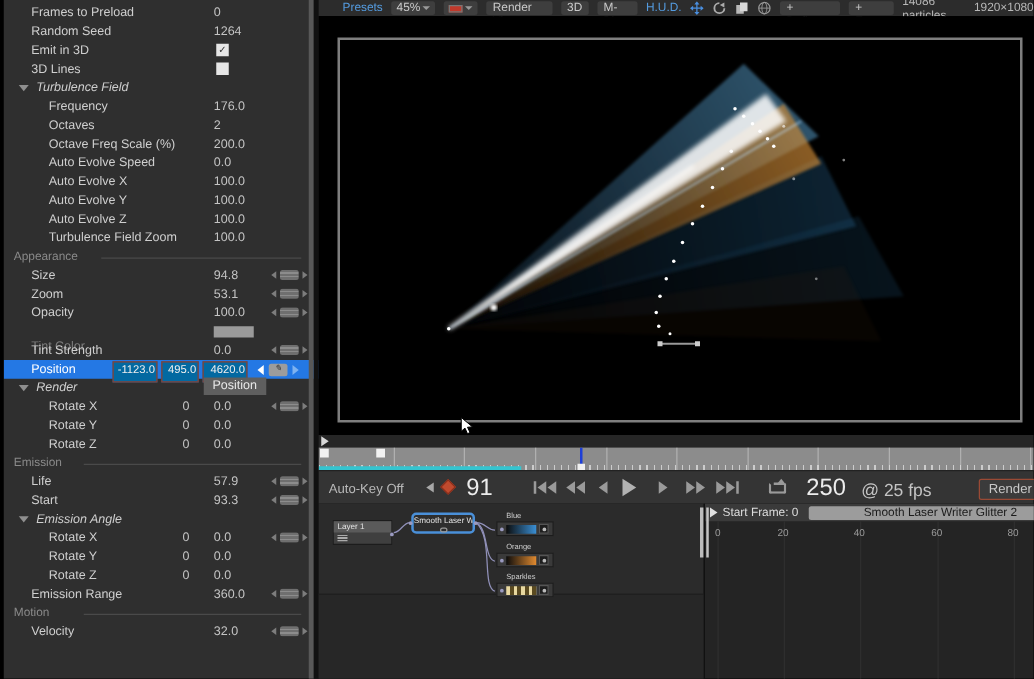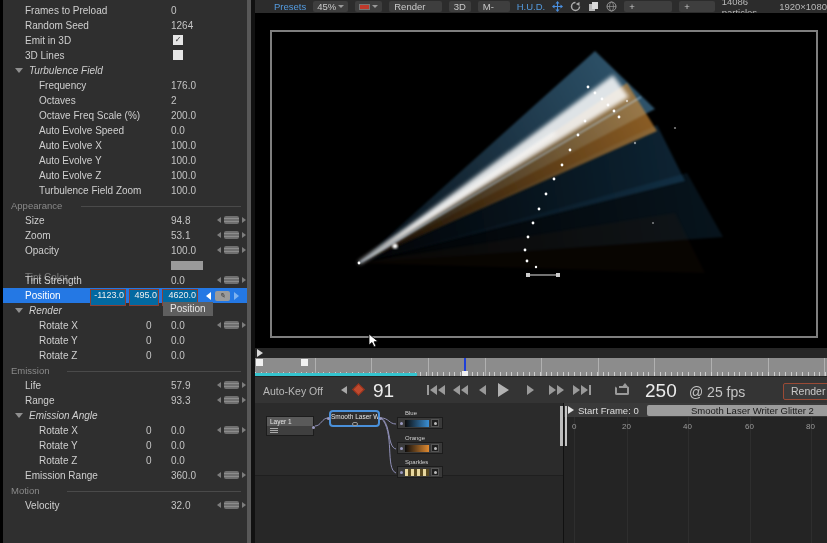--- a/index.html
+++ b/index.html
@@ -278,21 +278,21 @@
     <div class="row">
         <span class="lbl">Life</span>
         <span class="val">57.9</span>
         <span class="ctl">
           <i class="t l"></i>
           <i class="bx"></i>
           <i class="t r"></i>
         </span>
       </div>
     <div class="row">
-        <span class="lbl">Range</span>
+        <span class="lbl">Start</span>
         <span class="val">93.3</span>
         <span class="ctl">
           <i class="t l"></i>
           <i class="bx"></i>
           <i class="t r"></i>
         </span>
       </div>
     <div class="row grp">
         <span class="gtri"></span>
         <span class="glbl">Emission Angle</span>

